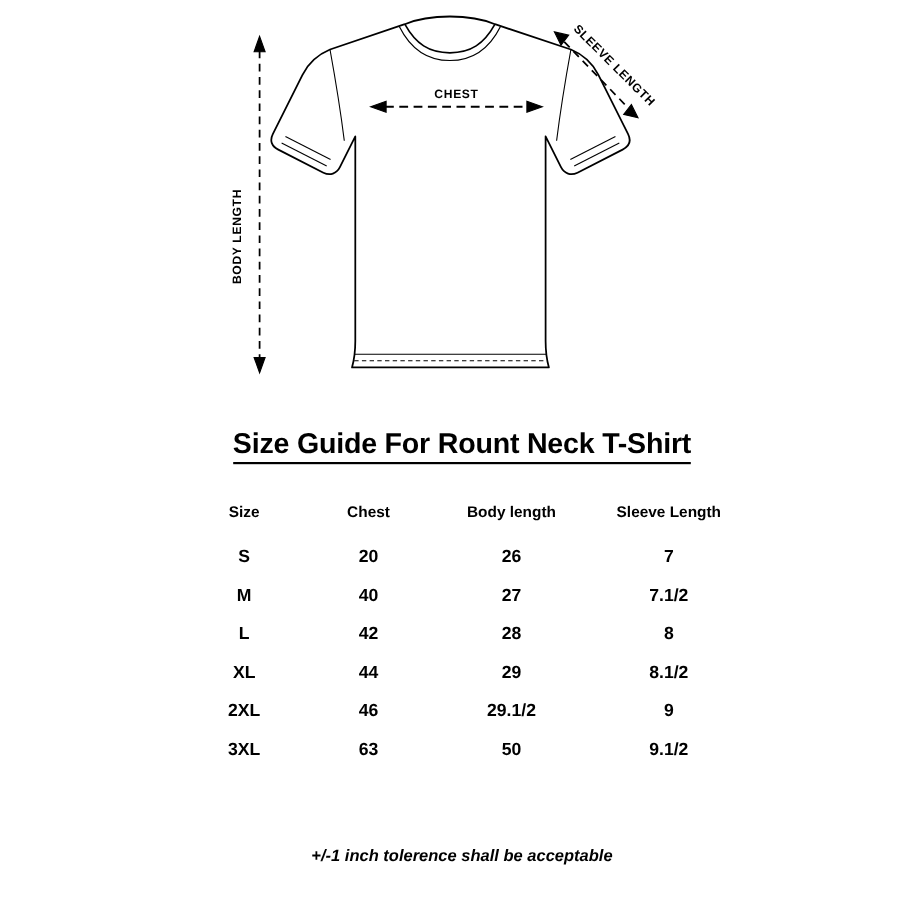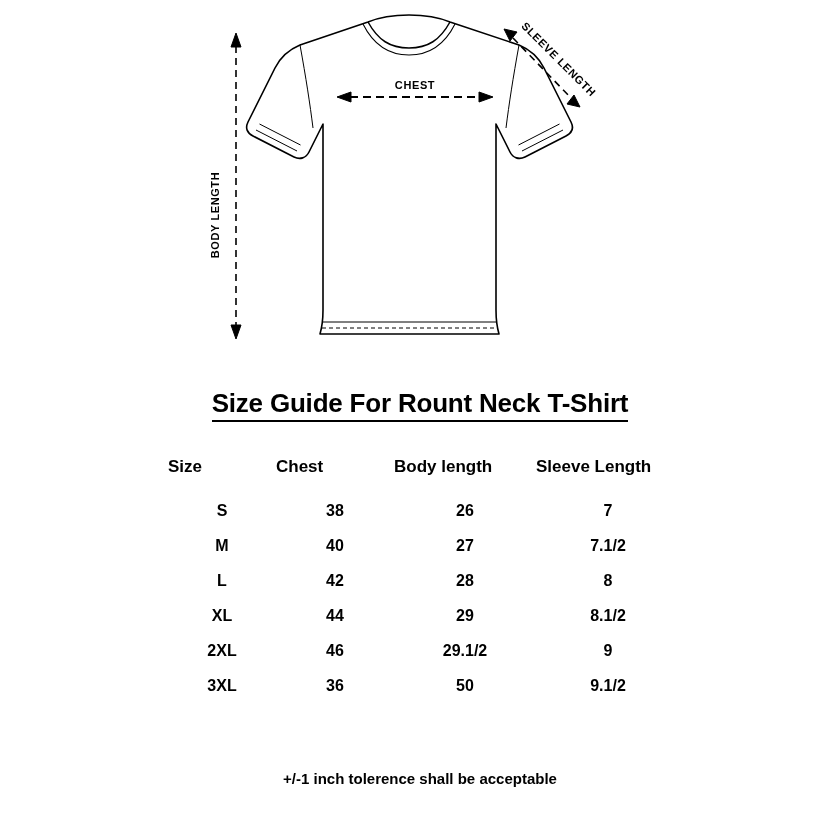--- a/index.html
+++ b/index.html
@@ -57,23 +57,23 @@
   
   #size-table {
     position: absolute;
     left: 168px;
     top: 450px;
     width: 512px;
     border-collapse: collapse;
     font-family: "Liberation Sans", sans-serif;
   }
   #size-table th {
-    font-size: 17px;
-    font-weight: bold;
-    text-align: left;
+    font-size: 14px;
+    font-weight: bold;
+    text-align: center;
     padding: 7px 0 16px 0;
     white-space: nowrap;
   }
   #size-table td {
     font-size: 16px;
     font-weight: bold;
     text-align: center;
     padding: 9px 0 8px 0;
     white-space: nowrap;
   }
@@ -82,20 +82,21 @@
   #size-table col.c-body  { width: 142px; }
   #size-table col.c-slv   { width: 144px; }
 
   
   #footnotes {
     position: absolute;
     left: 0;
     top: 768px;
     width: 840px;
     text-align: center;
+    font-style: italic;
   }
   #footnotes div {
     font-family: "Liberation Sans", sans-serif;
     font-weight: bold;
     font-size: 15px;
     line-height: 21px;
   }
 </style>
 </head>
 <body>
@@ -188,21 +189,21 @@
     <tr>
       <th>Size</th>
       <th>Chest</th>
       <th>Body length</th>
       <th>Sleeve Length</th>
     </tr>
   </thead>
   <tbody>
     <tr>
       <td>S</td>
-      <td>38</td>
+      <td>20</td>
       <td>26</td>
       <td>7</td>
     </tr>
     <tr>
       <td>M</td>
       <td>40</td>
       <td>27</td>
       <td>7.1/2</td>
     </tr>
     <tr>
@@ -218,21 +219,21 @@
       <td>8.1/2</td>
     </tr>
     <tr>
       <td>2XL</td>
       <td>46</td>
       <td>29.1/2</td>
       <td>9</td>
     </tr>
     <tr>
       <td>3XL</td>
-      <td>36</td>
+      <td>63</td>
       <td>50</td>
       <td>9.1/2</td>
     </tr>
   </tbody>
 </table>
 
 <div id="footnotes">
   <div>+/-1 inch tolerence shall be acceptable</div>
 </div>
 

